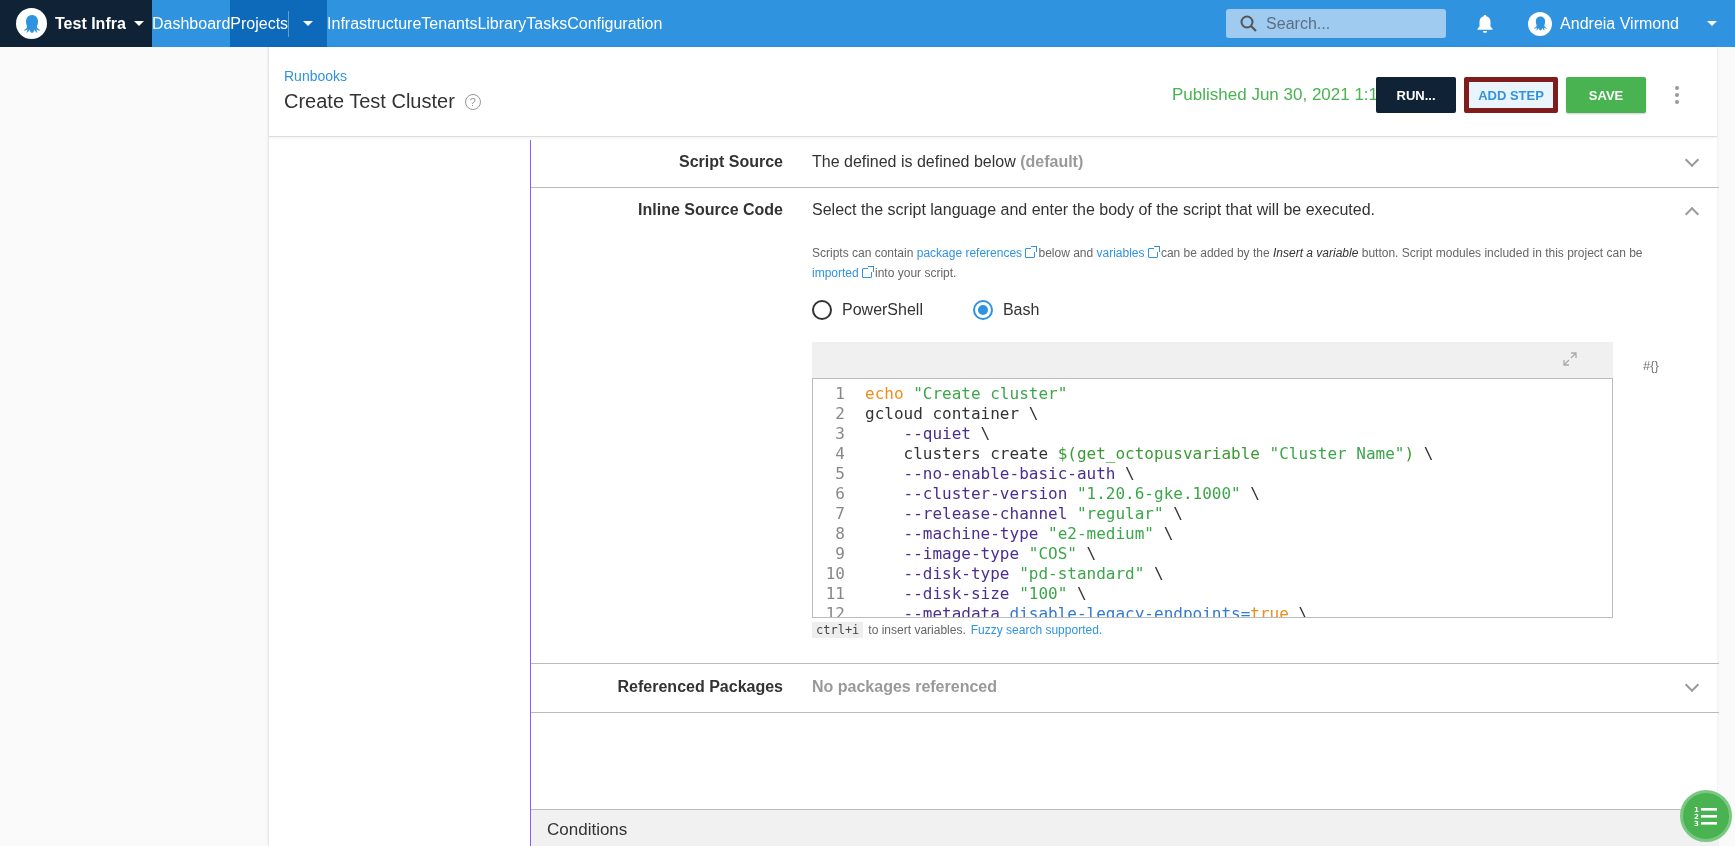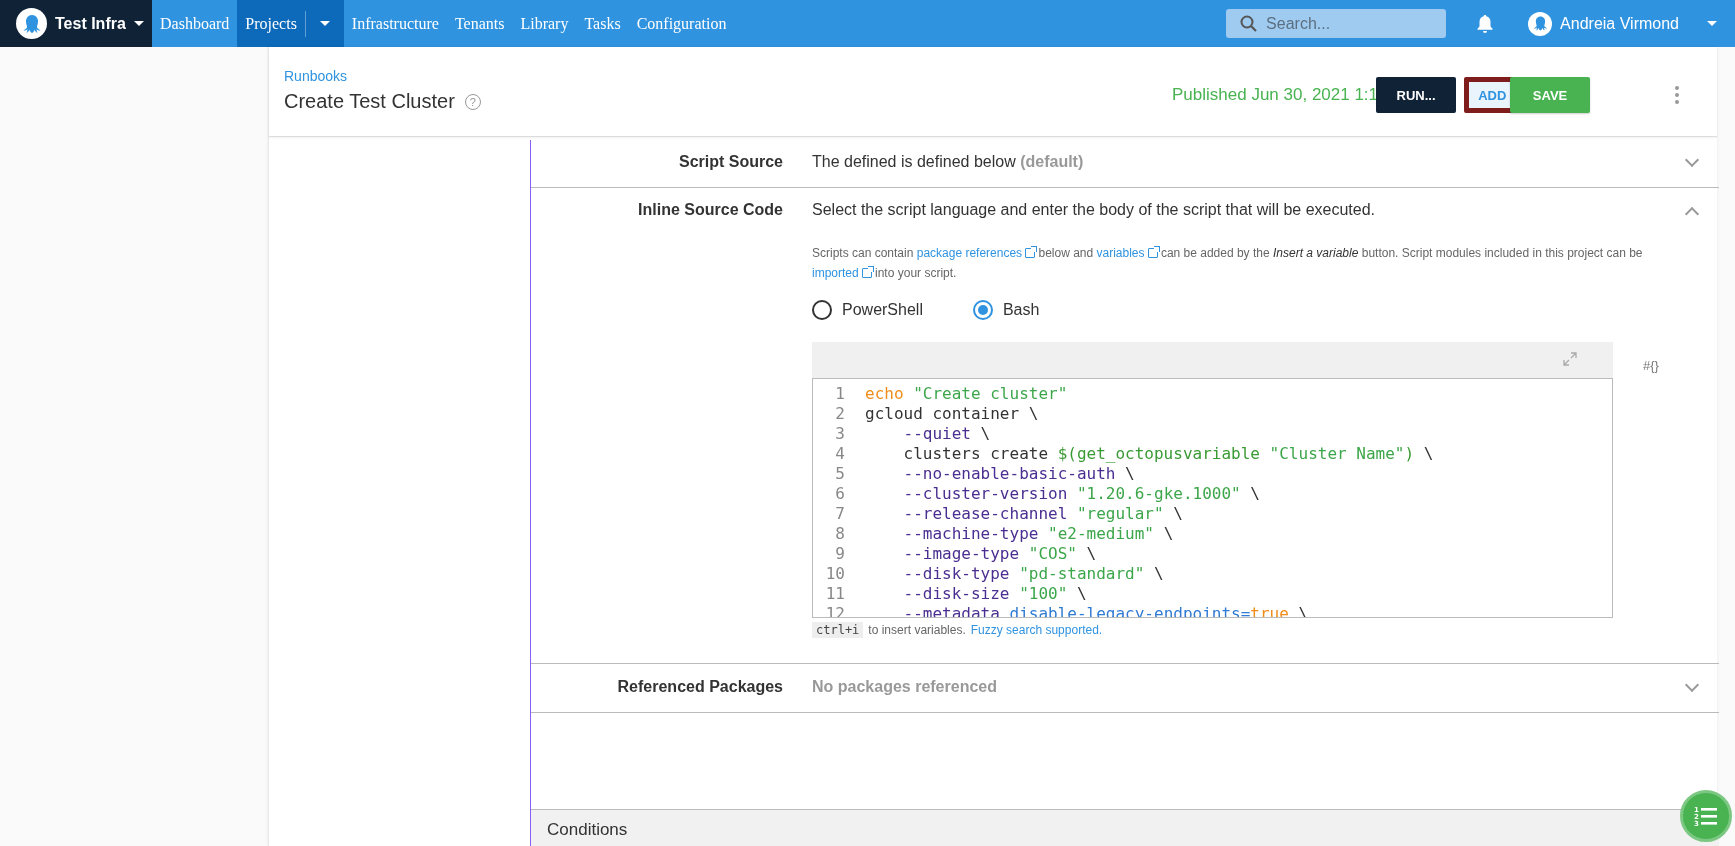--- a/index.html
+++ b/index.html
@@ -5,21 +5,21 @@
   * { box-sizing: border-box; margin: 0; padding: 0; }
   html, body { width: 1735px; height: 846px; overflow: hidden; }
   body { font-family: "Liberation Sans", sans-serif; background: #fafafa; color: #333; position: relative; }
 
   
   .nav { position: absolute; left: 0; top: 0; width: 1735px; height: 47px; background: #2f93e0; display: flex; align-items: stretch; color: #fff; }
   .brand { width: 152px; background: #0f2236; display: flex; align-items: center; padding-left: 16px; gap: 8px; cursor: pointer; }
   .octo { width: 31px; height: 31px; border-radius: 50%; background: #fff; display: flex; align-items: center; justify-content: center; }
   .brand-name { font-size: 16px; font-weight: bold; }
   .caret { width: 0; height: 0; border-left: 5px solid transparent; border-right: 5px solid transparent; border-top: 5px solid #fff; display: inline-block; }
-  .nav-item { display: flex; align-items: center; padding: 0 8px; font-size: 16px; cursor: pointer; font-family: Liberation Serif, serif; }
+  .nav-item { display: flex; align-items: center; padding: 0 0; font-size: 16px; cursor: pointer; }
   .nav-split { display: flex; align-items: center; background: #0d6aba; }
   .nav-split .sep { width: 1px; height: 26px; background: rgba(255,255,255,.35); }
   .nav-split .dd { padding: 0 14px; height: 100%; display: flex; align-items: center; cursor: pointer; }
   .nav-spacer { flex: 1; }
   .search { align-self: center; width: 220px; height: 29px; background: #a0cbf1; border-radius: 3px; display: flex; align-items: center; padding-left: 14px; gap: 8px; margin-right: 30px; }
   .search input { border: none; background: transparent; font-size: 16px; color: #555; outline: none; width: 160px; font-family: "Liberation Sans", sans-serif; }
   .search input::placeholder { color: #5b6f80; }
   .bell { align-self: center; margin-right: 34px; cursor: pointer; display: flex; }
   .user { display: flex; align-items: center; gap: 8px; font-size: 16px; cursor: pointer; margin-right: 18px; }
   .user .octo { width: 24px; height: 24px; }
@@ -28,21 +28,21 @@
   
   .card { position: absolute; left: 268px; top: 47px; width: 1449px; height: 799px; background: #fff; border-left: 1px solid #e8e8e8; box-shadow: 0 0 3px rgba(0,0,0,.08); }
   .card-header { height: 90px; border-bottom: 1px solid #ddd; position: relative; box-shadow: 0 1px 2px rgba(0,0,0,.06); }
   .breadcrumb { position: absolute; left: 15px; top: 21px; font-size: 14px; color: #2f93e0; cursor: pointer; }
   .title { position: absolute; left: 15px; top: 43px; font-size: 20px; color: #333; display: flex; align-items: center; gap: 10px; }
   .help { width: 16px; height: 16px; border: 1.5px solid #999; border-radius: 50%; color: #999; font-size: 11px; display: flex; align-items: center; justify-content: center; }
   .published { position: absolute; left: 903px; top: 38px; font-size: 17px; color: #48b350; }
   .btn { position: absolute; top: 30px; height: 36px; font-size: 13px; font-weight: bold; display: flex; align-items: center; justify-content: center; border-radius: 2px; cursor: pointer; }
   .btn-run { left: 1107px; width: 80px; background: #0f2236; color: #fff; }
   .btn-add { left: 1195px; width: 94px; background: #eaf4fd; color: #2f93e0; border: 5px solid #7f1d1d; }
-  .btn-save { left: 1241px; width: 80px; background: #48b350; color: #fff; box-shadow: 0 1px 2px rgba(0,0,0,.2); }
+  .btn-save { left: 1297px; width: 80px; background: #48b350; color: #fff; box-shadow: 0 1px 2px rgba(0,0,0,.2); }
   .kebab { position: absolute; left: 1403px; top: 36px; display: flex; flex-direction: column; gap: 3px; cursor: pointer; padding: 3px; }
   .kebab span { width: 4px; height: 4px; border-radius: 50%; background: #999; }
 
   
   .form { position: absolute; left: 261px; top: 93px; width: 1188px; height: 709px; border-left: 1px solid #8b5cf6; }
   .row { position: absolute; left: 0; width: 1188px; border-bottom: 1px solid #bbb; }
   .label { position: absolute; right: 936px; font-size: 16px; font-weight: bold; color: #333; white-space: nowrap; }
   .value { position: absolute; left: 281px; font-size: 16px; color: #333; white-space: nowrap; }
   .muted { color: #999; font-weight: bold; }
   .chev { position: absolute; right: 22px; width: 10px; height: 10px; border-right: 2px solid #999; border-bottom: 2px solid #999; cursor: pointer; }

